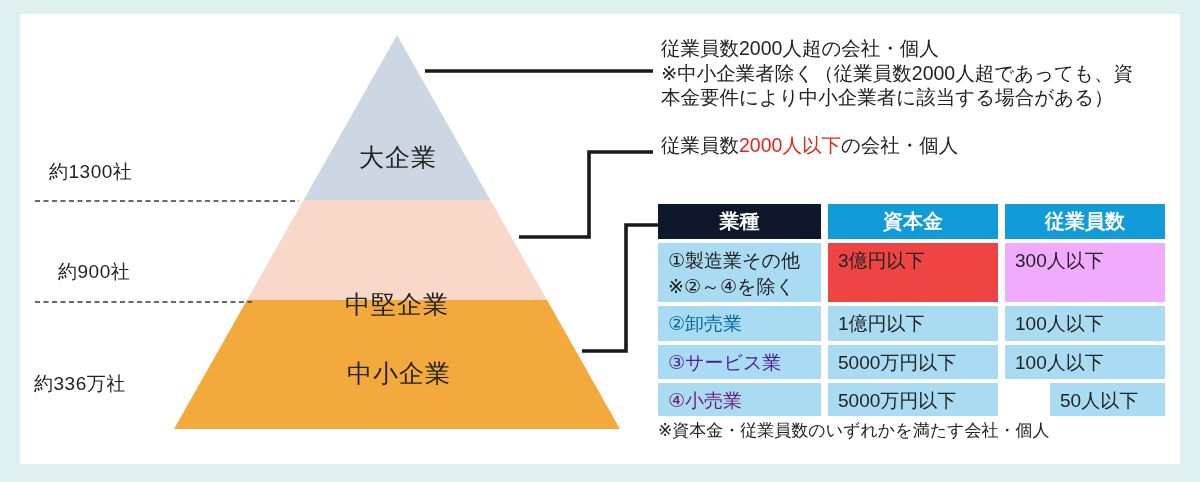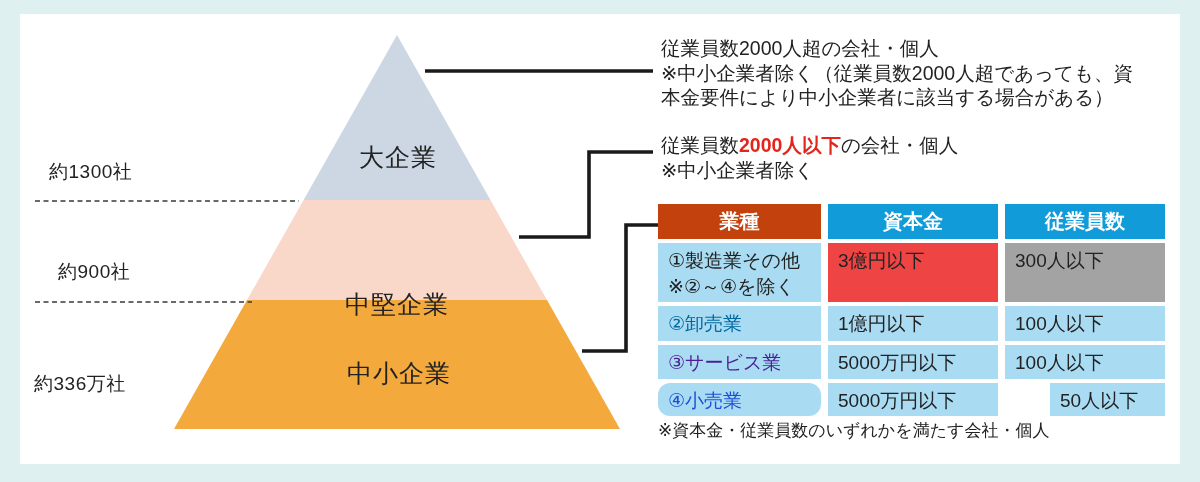--- a/index.html
+++ b/index.html
@@ -33,21 +33,21 @@
     font-size: 25px;
     letter-spacing: 1px;
     transform: translateX(-50%);
     white-space: nowrap;
   }
   .anno {
     font-size: 19.5px;
     line-height: 24.5px;
     white-space: nowrap;
   }
-  .anno .hl { font-weight: bold; }
+  .anno .hl { font-weight: normal; }
   .comp-table {
     position: absolute;
     left: 658px; top: 204px;
     width: 507px;
     display: grid;
     grid-template-columns: 163px 170px 160px;
     grid-template-rows: 35px 59px 35px 34px 33px;
     column-gap: 7px;
     row-gap: 4px;
   }
@@ -104,41 +104,40 @@
   <div class="abs anno" style="left:661px; top:36px; color:#222;">
     <div>従業員数2000人超の会社・個人</div>
     <div>※中小企業者除く（従業員数2000人超であっても、資</div>
     <div>本金要件により中小企業者に該当する場合がある）</div>
   </div>
 
   <div class="abs anno" style="left:661px; top:133px; color:#222;">
     <div>
       <span>従業員数</span><span class="hl" style="color:#e3251b;">2000人以下</span><span>の会社・個人</span>
     </div>
-    <div>※中小企業者除く</div>
   </div>
 
   <div class="comp-table">
-    <div class="th" style="background:#c2410c;">業種</div>
+    <div class="th" style="background:#0f172a;">業種</div>
     <div class="th" style="background:#119bd9;">資本金</div>
     <div class="th" style="background:#119bd9;">従業員数</div>
 
     <div class="td" style="background:#a9dcf3; color:#222;">①製造業その他
 ※②～④を除く</div>
     <div class="td" style="background:#ef4444; color:#222;">3億円以下</div>
-    <div class="td" style="background:#a3a3a3; color:#222;">300人以下</div>
+    <div class="td" style="background:#f0abfc; color:#222;">300人以下</div>
 
     <div class="td" style="background:#a9dcf3; color:#0369a1;">②卸売業</div>
     <div class="td" style="background:#a9dcf3; color:#222;">1億円以下</div>
     <div class="td" style="background:#a9dcf3; color:#222;">100人以下</div>
 
     <div class="td" style="background:#a9dcf3; color:#4c1d95;">③サービス業</div>
     <div class="td" style="background:#a9dcf3; color:#222;">5000万円以下</div>
     <div class="td" style="background:#a9dcf3; color:#222;">100人以下</div>
 
-    <div class="td" style="background:#a9dcf3; color:#1d4ed8;border-radius:12px;">④小売業</div>
+    <div class="td" style="background:#a9dcf3; color:#701a75;">④小売業</div>
     <div class="td" style="background:#a9dcf3; color:#222;">5000万円以下</div>
     <div class="td" style="background:#a9dcf3; color:#222;margin-left:45px;">50人以下</div>
   </div>
 
   <div class="footnote" style="color:#222;">※資本金・従業員数のいずれかを満たす会社・個人</div>
 
 </div>
 
 </body></html>

